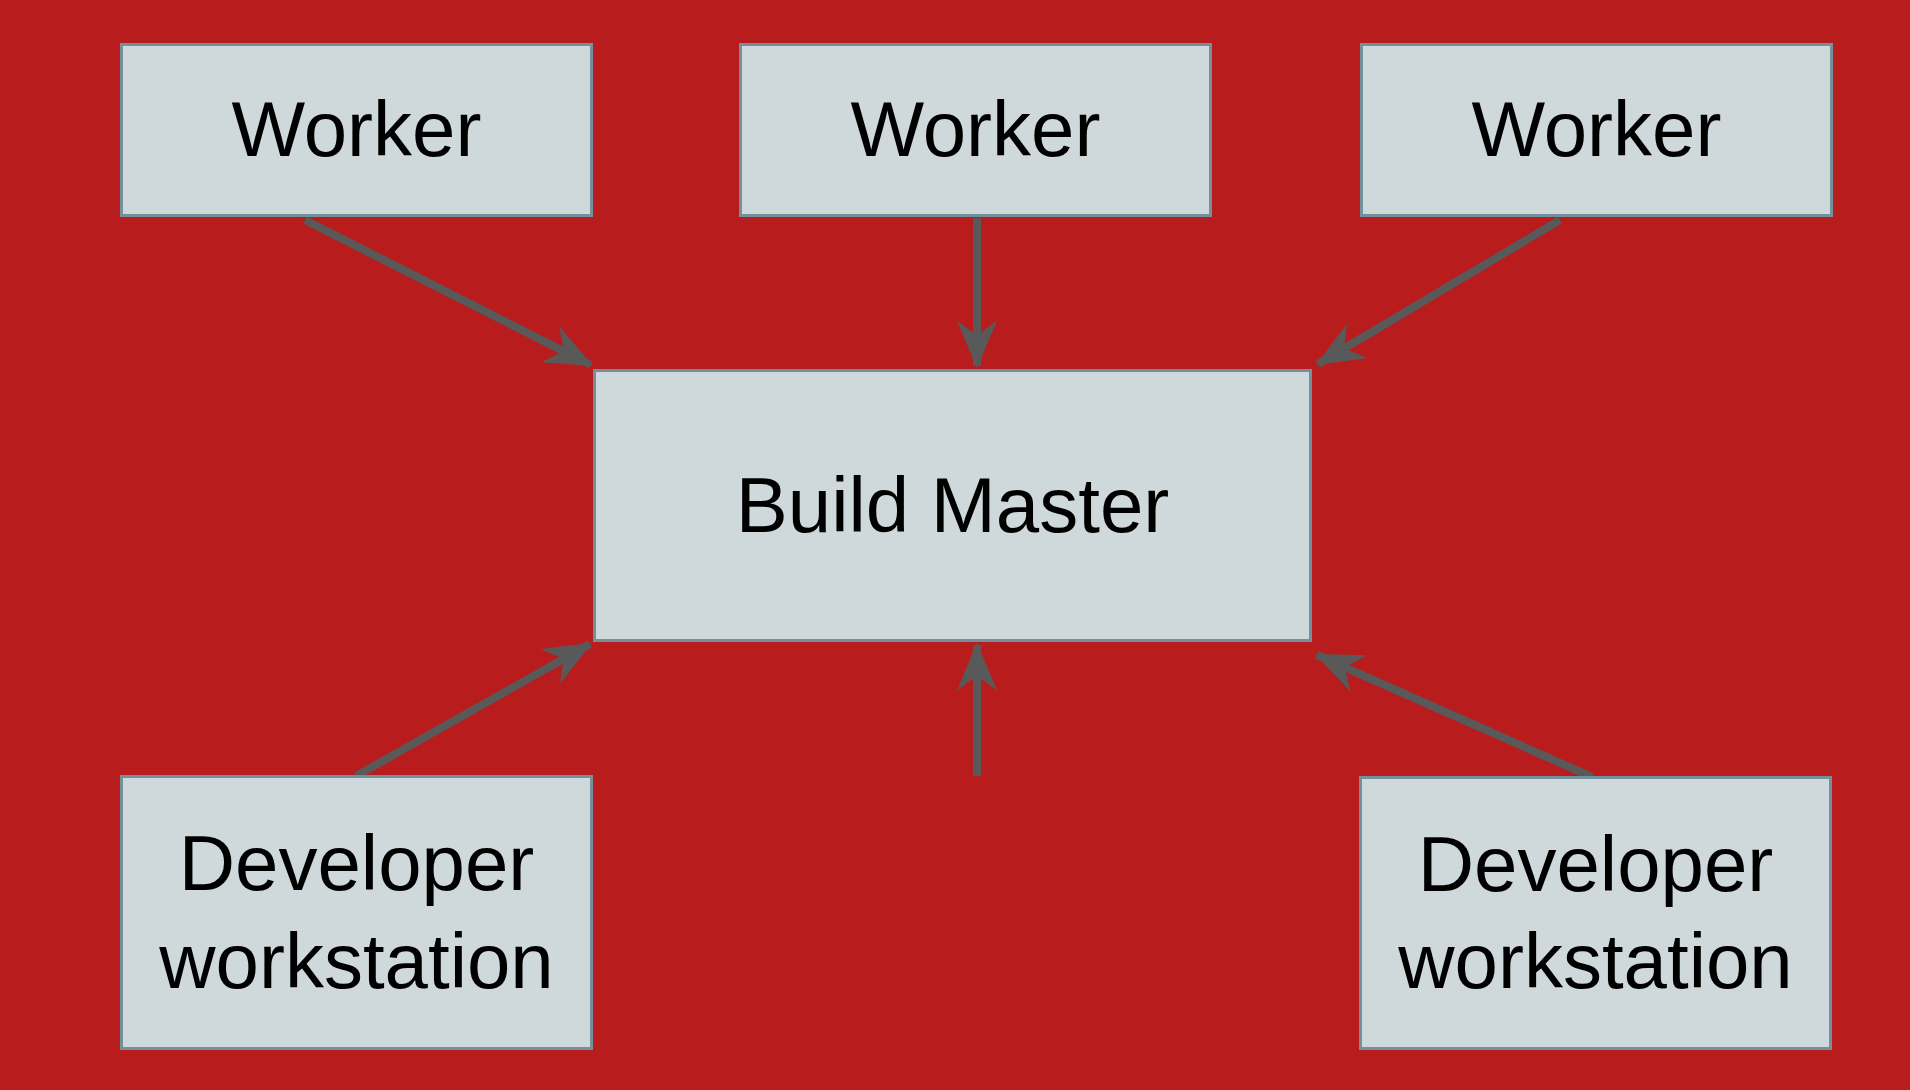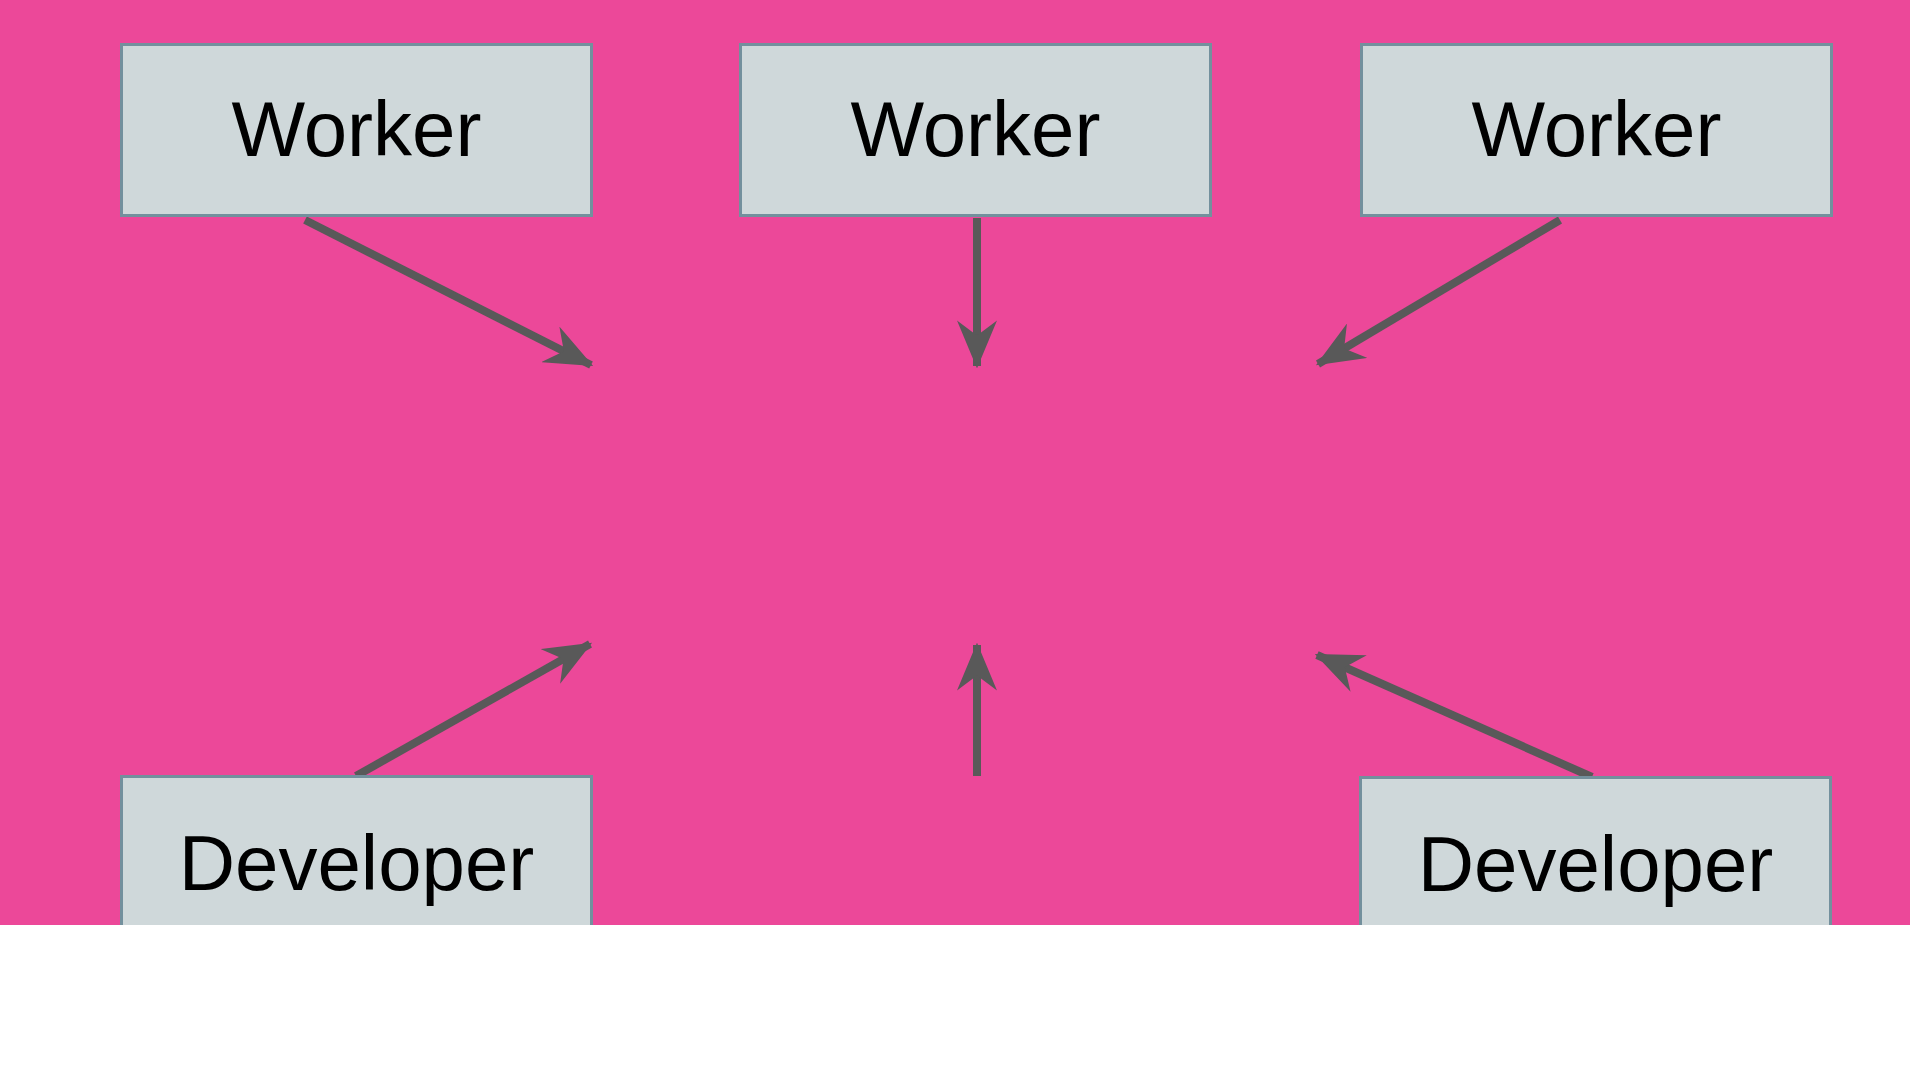--- a/index.html
+++ b/index.html
@@ -3,22 +3,22 @@
 <meta charset="utf-8">
 <style>
   html, body {
     margin: 0;
     padding: 0;
     background: #ffffff;
   }
   #canvas {
     position: relative;
     width: 1910px;
-    height: 925px;
-    background: #ec4899;
+    height: 1090px;
+    background: #b91c1c;
     overflow: hidden;
     font-family: "Liberation Sans", sans-serif;
   }
   .node {
     position: absolute;
     box-sizing: border-box;
     background: #cfd8da;
     border: 3px solid #73909d;
     display: flex;
     align-items: center;
@@ -78,20 +78,23 @@
   </div>
 
   <div class="node" id="node-worker-2">
     <span class="label">Worker</span>
   </div>
 
   <div class="node" id="node-worker-3">
     <span class="label">Worker</span>
   </div>
 
+  <div class="node" id="node-build-master">
+    <span class="label">Build Master</span>
+  </div>
 
   <div class="node" id="node-dev-left">
     <span class="label">Developer workstation</span>
   </div>
 
 
   <div class="node" id="node-dev-right">
     <span class="label">Developer workstation</span>
   </div>
 

